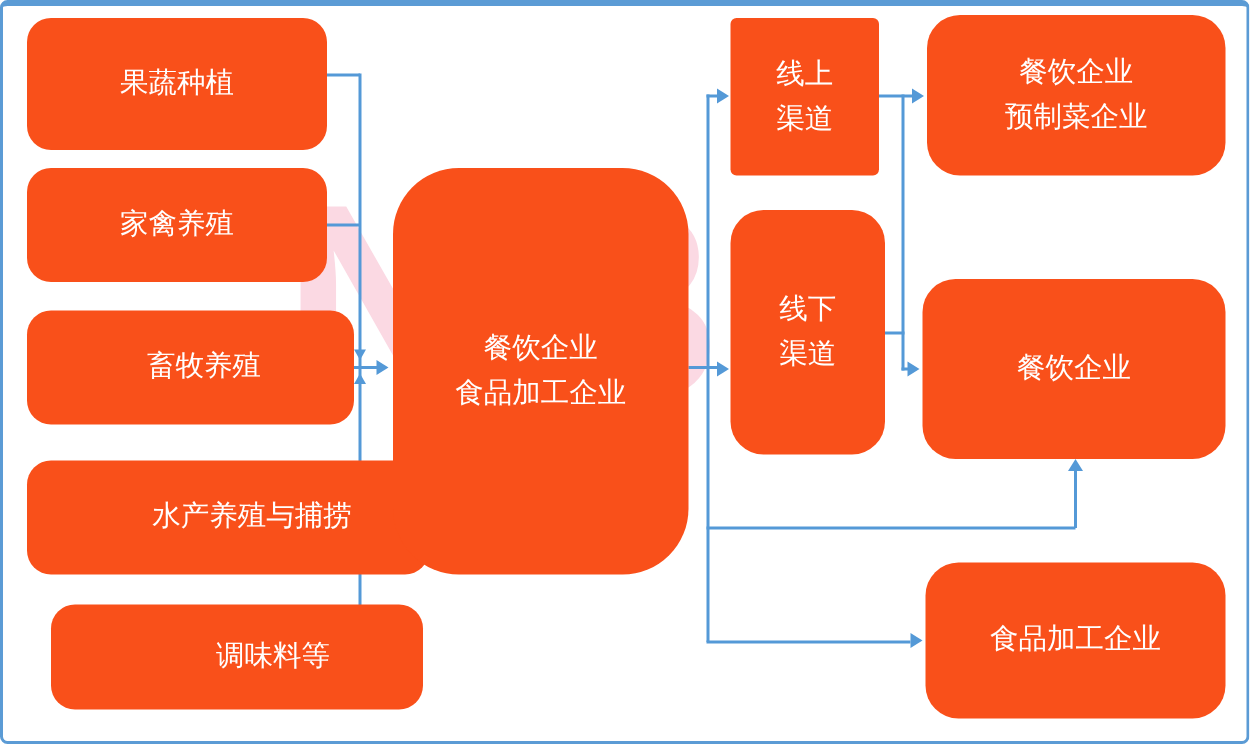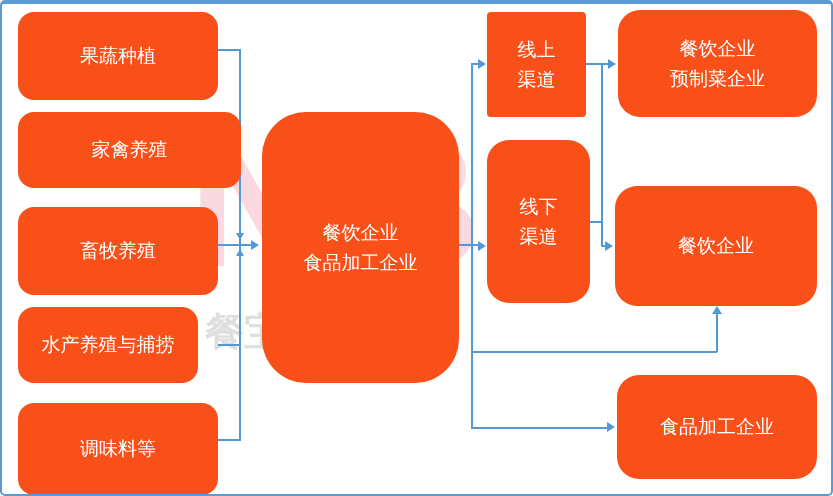--- a/index.html
+++ b/index.html
@@ -73,30 +73,30 @@
   <div class="hline" style="left:584px;top:63px;width:24px;"></div>
   <div class="tri tri-r" style="left:608px;top:59px;"></div>
   <div class="vline" style="left:601px;top:63px;height:184px;"></div>
   <div class="hline" style="left:590px;top:221px;width:13px;"></div>
   <div class="hline" style="left:601px;top:245px;width:6px;"></div>
   <div class="tri tri-r" style="left:605px;top:241px;"></div>
 
   <div class="node r16" style="left:18px;top:12px;width:200px;height:88px;">
     <span>果蔬种植</span>
   </div>
-  <div class="node r16" style="left:18px;top:112px;width:223px;height:76px;">
+  <div class="node r16" style="left:18px;top:112px;width:200px;height:76px;">
     <span>家禽养殖</span>
   </div>
-  <div class="node r16" style="left:18px;top:207px;width:200px;height:88px;">
+  <div class="node r16" style="left:18px;top:207px;width:200px;height:76px;padding-left:18px;">
     <span>畜牧养殖</span>
   </div>
-  <div class="node r16" style="left:18px;top:307px;width:180px;height:76px;">
+  <div class="node r16" style="left:18px;top:307px;width:236px;height:76px;padding-left:32px;">
     <span>水产养殖与捕捞</span>
   </div>
-  <div class="node r16" style="left:18px;top:403px;width:200px;height:92px;">
+  <div class="node r16" style="left:34px;top:403px;width:200px;height:70px;padding-left:48px;">
     <span>调味料等</span>
   </div>
 
   <div class="node r44" style="left:262px;top:112px;width:197px;height:271px;">
     <span>餐饮企业</span>
     <span>食品加工企业</span>
   </div>
 
   <div class="node r20" style="left:487px;top:12px;width:99px;height:105px;">
     <span>线上</span>

